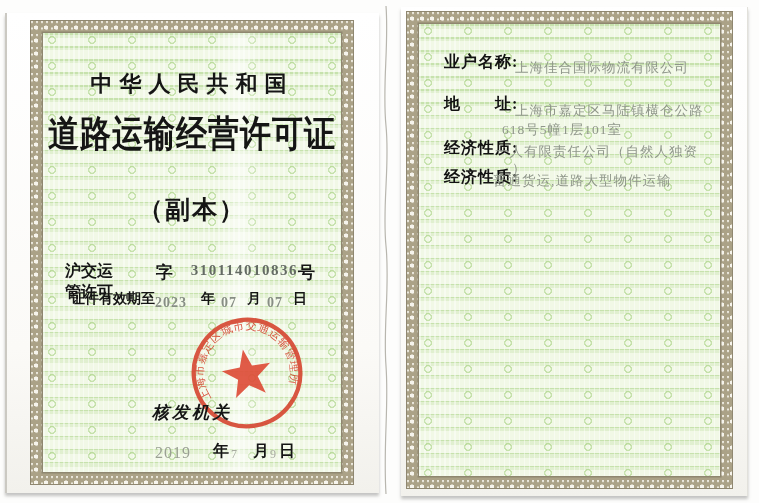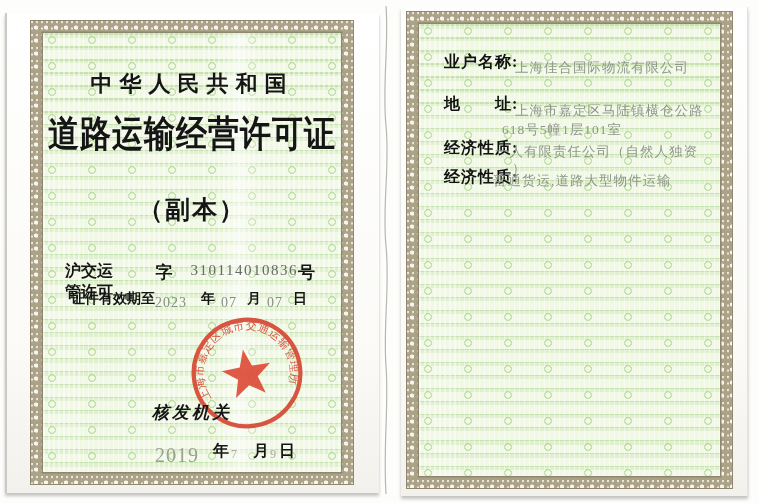--- a/index.html
+++ b/index.html
@@ -36,29 +36,29 @@
   .abs{position:absolute;}
   .center{left:0;right:0;text-align:center;}
   .ink{color:#151515;}
   .country{top:36px;font-size:22px;font-weight:bold;letter-spacing:7px;}
   .main-title{top:76px;font-size:31px;font-weight:900;letter-spacing:1px;
     font-family:"DejaVu Sans","Liberation Sans",sans-serif;transform:scaleY(1.18);transform-origin:top center;}
   .fuben{top:160px;font-size:25px;font-weight:bold;letter-spacing:2px;}
   .lic-line{top:228px;left:22px;right:12px;display:flex;align-items:flex-start;font-weight:bold;}
   .smudge{width:10px;height:7px;background:#3c3c38;border-radius:2px;opacity:.8;align-self:flex-end;margin:0 0 3px 2px;}
   .lic-zi{font-size:17px;margin-left:24px;}
-  .lic-num{font-size:15px;font-weight:normal;color:#646b64;letter-spacing:1.5px;margin-left:18px;position:relative;top:1px;}
+  .lic-num{font-size:15px;font-weight:bold;color:#646b64;letter-spacing:1.5px;margin-left:18px;position:relative;top:1px;}
   .lic-hao{font-size:17px;margin-left:auto;margin-right:14px;}
   .valid-line{top:257px;left:28px;font-size:14px;font-weight:bold;white-space:nowrap;}
-  .typed{font-weight:normal;color:#878e84;position:relative;top:4px;letter-spacing:1px;}
+  .typed{font-weight:bold;color:#878e84;position:relative;top:4px;letter-spacing:1px;}
   .vu{margin-left:14px;} .vn{margin-left:6px;} .vu2{margin-left:10px;}
   .stamp{left:145px;top:281px;width:118px;height:118px;transform:rotate(-10deg);opacity:.88;}
   .issuer{top:368px;font-size:17px;font-weight:bold;letter-spacing:3px;z-index:5;font-style:italic;}
   .date-row{top:408px;left:0;right:0;height:22px;}
-  .date-row .y{left:112px;top:3px;font-size:20px;color:#9aa093;letter-spacing:1px;}
+  .date-row .y{left:112px;top:3px;font-size:16px;color:#9aa093;letter-spacing:1px;}
   .date-row .u1{left:170px;font-size:16px;font-weight:bold;}
   .date-row .m{left:188px;top:6px;font-size:12px;color:#a8aca0;}
   .date-row .u2{left:210px;font-size:16px;font-weight:bold;}
   .date-row .d{left:227px;top:6px;font-size:12px;color:#a8aca0;}
   .date-row .u3{left:236px;font-size:16px;font-weight:bold;}
   .fld-label{font-size:16px;font-weight:bold;color:#121212;letter-spacing:1px;}
   .fld-value{font-size:13.5px;color:#8f968a;letter-spacing:1px;white-space:nowrap;}
   .crease{position:absolute;left:379px;top:6px;}
   .seal-text{font-family:"Liberation Serif","DejaVu Serif",serif;}
 </style>

